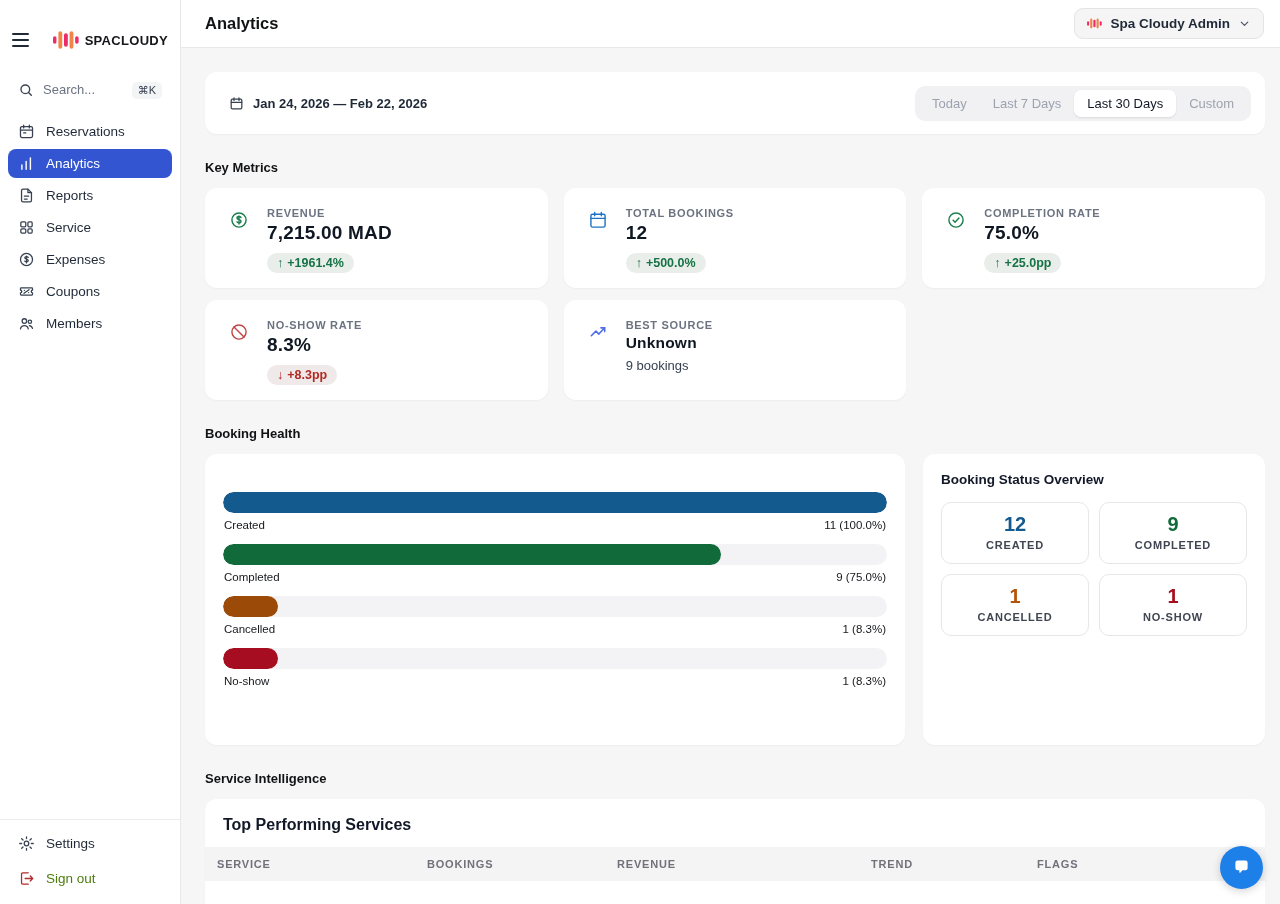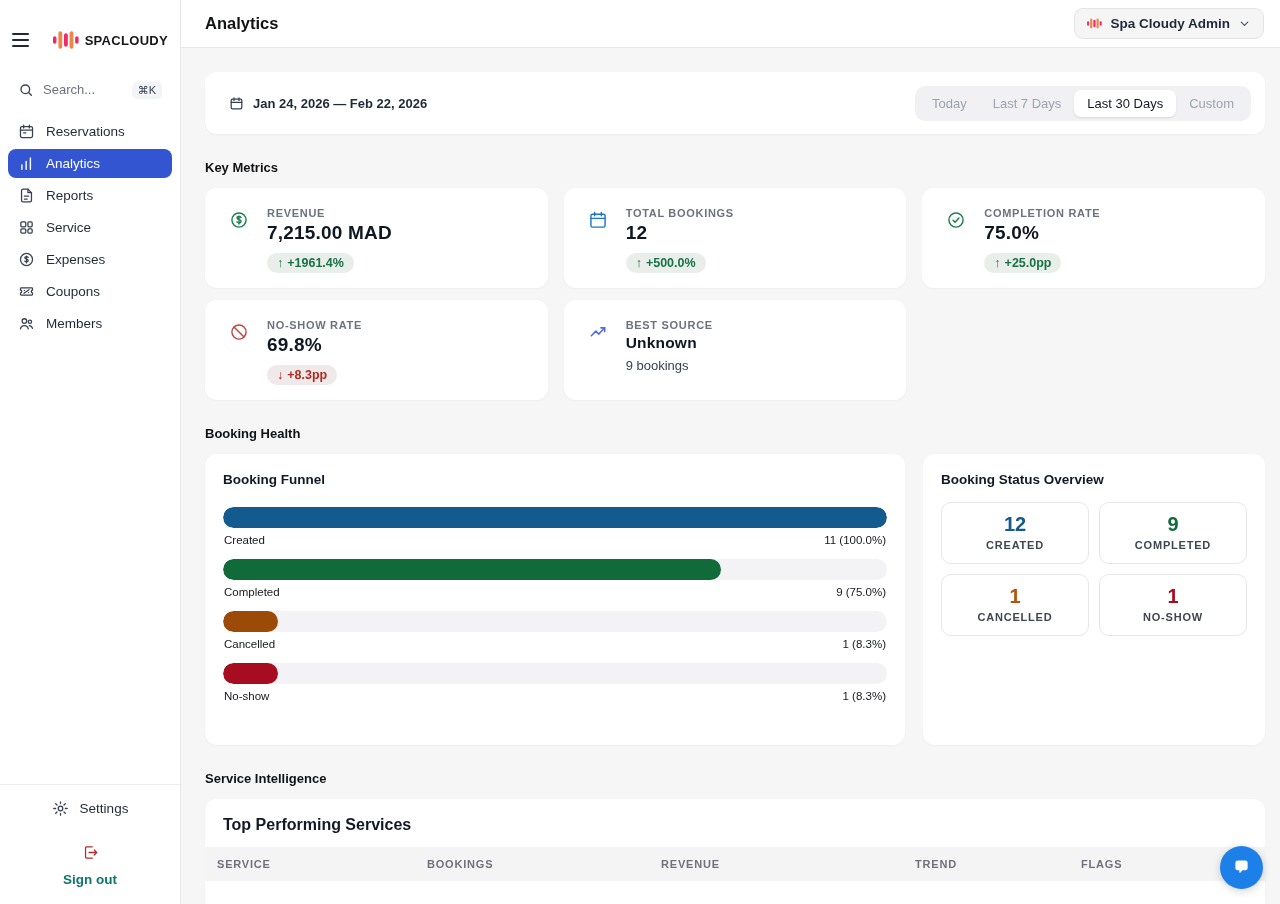--- a/index.html
+++ b/index.html
@@ -15,22 +15,22 @@
   .brand { display:flex; align-items:center; gap:6px; }
   .brand-name { font-size:13px; font-weight:800; letter-spacing:.3px; color:#16171a; }
   .search-row { margin:12px 10px 8px; display:flex; gap:9px; padding:6px 8px; border-radius:8px; color:#6b7280; cursor:pointer; }
   .search-row .ph { font-size:13px; color:#6b7280; }
   .kbd { margin-left:auto; background:#f3f4f6; border-radius:5px; padding:2px 6px; font-size:11px; color:#374151; }
   .nav { padding:0 8px; display:flex; flex-direction:column; gap:3px; margin-top:4px; }
   .nav-item { display:flex; align-items:center; gap:11px; padding:6px 10px; border-radius:8px; font-size:13.5px; font-weight:500; color:#1f2937; cursor:pointer; }
   .nav-item svg { color:#374151; }
   .nav-item.active { background:#3355d1; color:#fff; }
   .nav-item.active svg { color:#fff; }
-  .sidebar-footer { margin-top:auto; border-top:1px solid #ececee; padding:9px 8px 11px; display:flex; flex-direction:column; gap:15px;align-items:center; }
-  .nav-item.danger { color:#0f766e; font-weight:700;flex-direction:column; }
+  .sidebar-footer { margin-top:auto; border-top:1px solid #ececee; padding:9px 8px 11px; display:flex; flex-direction:column; gap:6px; }
+  .nav-item.danger { color:#4d7c0f; font-weight:400; }
   .nav-item.danger svg { color:#b32b2b; }
 
   
   .main { flex:1; display:flex; flex-direction:column; height:904px; overflow:hidden; }
   .topbar { height:48px; flex-shrink:0; background:#fff; border-bottom:1px solid #e8e8ea; display:flex; align-items:center; padding:0 16px 0 24px; }
   .page-title { font-size:16.5px; font-weight:700; color:#101214; }
   .account-btn { margin-left:auto; display:flex; align-items:center; gap:8px; background:#f5f5f6; border:1px solid #e4e4e8; border-radius:9px; padding:7px 12px; font-size:13.5px; font-weight:700; color:#1f2937; cursor:pointer; }
   .account-btn svg { color:#4b5563; }
 
   .content { flex:1; overflow:hidden; padding:24px 15px 0 24px; }
@@ -67,21 +67,21 @@
   .funnel-labels { display:flex; justify-content:space-between; font-size:11.5px; color:#16181c; margin-top:6px; padding:0 1px; }
   .status-grid { display:grid; grid-template-columns:1fr 1fr; gap:10px; margin-top:15px; }
   .tile { border:1px solid #e7e7ea; border-radius:10px; text-align:center; padding:10px 4px 12px; }
   .tile-num { font-size:20px; font-weight:800; }
   .tile-label { font-size:11px; font-weight:600; letter-spacing:.8px; color:#3f4651; margin-top:3px; }
 
   .services-card { margin-top:0; overflow:hidden; height:140px; }
   .services-title { padding:17px 18px 13px; font-size:16px; font-weight:700; color:#111827; }
   .svc-header { display:flex; background:#f4f4f5; padding:11px 0 11px 12px; }
   .svc-th { font-size:11px; font-weight:600; letter-spacing:.8px; color:#71717a; }
-  .svc-th:nth-child(1){ width:210px; } .svc-th:nth-child(2){ width:234px; }
+  .svc-th:nth-child(1){ width:210px; } .svc-th:nth-child(2){ width:190px; }
   .svc-th:nth-child(3){ width:254px; } .svc-th:nth-child(4){ width:166px; }
   .svc-th:nth-child(5){ flex:1; }
 
   .chat-fab { position:fixed; right:17px; bottom:15px; width:43px; height:43px; border-radius:50%; background:#1d7fe8; display:flex; align-items:center; justify-content:center; cursor:pointer; box-shadow:0 2px 8px rgba(0,0,0,.18); }
 </style>
 </head>
 <body>
 
 <div class="app">
 
@@ -279,21 +279,21 @@
 
         <div class="card metric-card">
           <span class="metric-icon" style="color:#c14444">
             <svg width="20" height="20" viewBox="0 0 24 24" fill="none" stroke="currentColor" stroke-width="1.7" stroke-linecap="round">
                 <circle cx="12" cy="12" r="8.5"></circle>
                 <path d="M6 6l12 12"></path>
               </svg>
           </span>
           <div>
             <div class="metric-label">NO-SHOW RATE</div>
-            <div class="metric-value">69.8%</div>
+            <div class="metric-value">8.3%</div>
             <span class="metric-badge badge-down">
                 <span>↓</span>
                 <span>+8.3pp</span>
               </span>
           </div>
         </div>
 
 
         <div class="card metric-card">
           <span class="metric-icon" style="color:#4f6be8">
@@ -307,21 +307,20 @@
             <div class="metric-value small">Unknown</div>
             <div class="metric-sub">9 bookings</div>
           </div>
         </div>
       </div>
 
       <h2 class="section-h">Booking Health</h2>
       <div class="health-grid">
 
         <div class="card funnel-card">
-          <div class="card-title">Booking Funnel</div>
           <div class="funnel">
             <div class="funnel-row">
               <div class="track">
                   <div class="fill" style="width: 100%; background: rgb(19, 90, 142);"></div>
                 </div>
               <div class="funnel-labels">
                   <span>Created</span>
                   <span>11 (100.0%)</span>
                 </div>
             </div>

